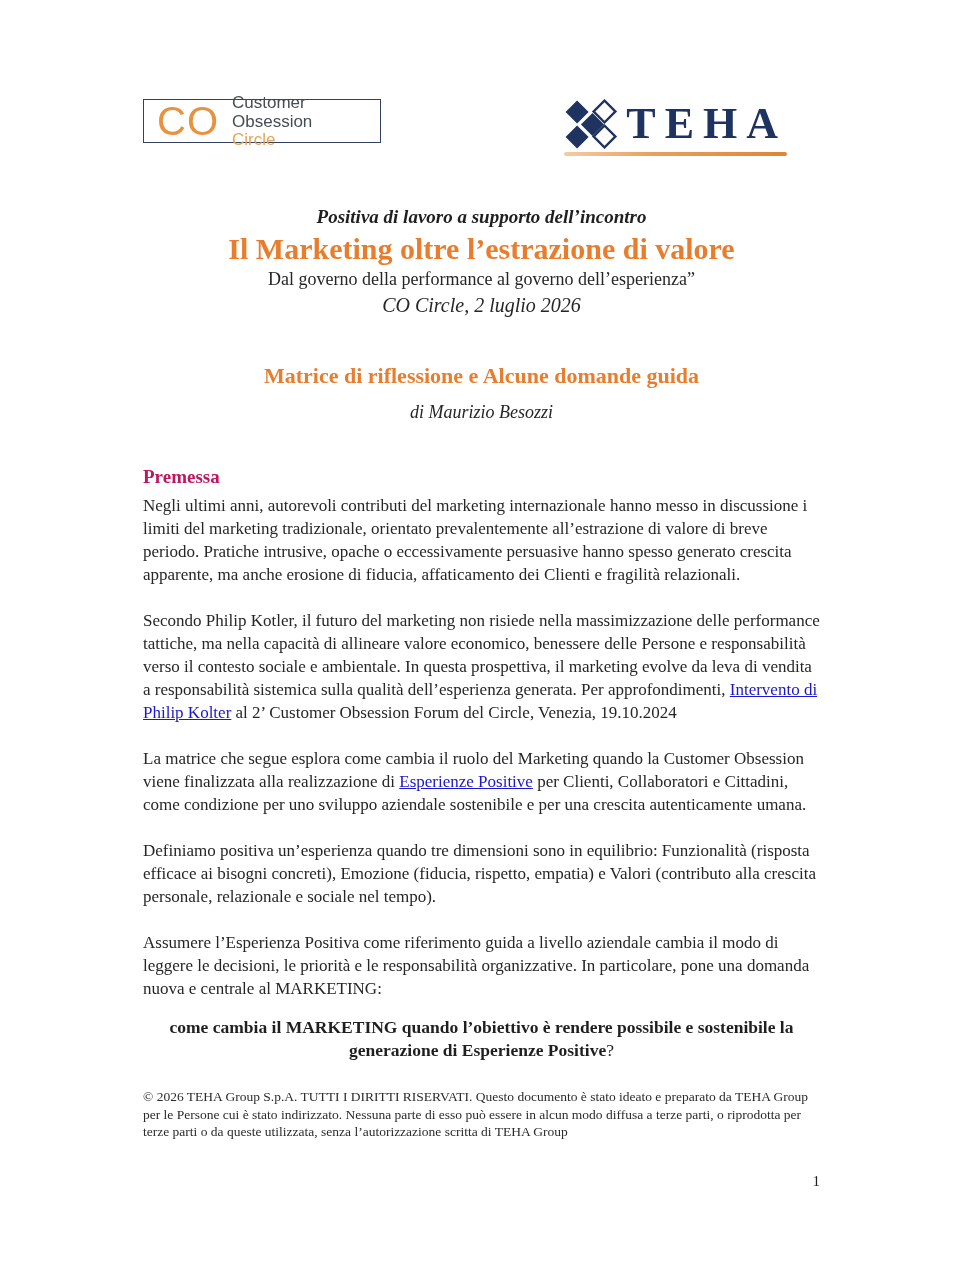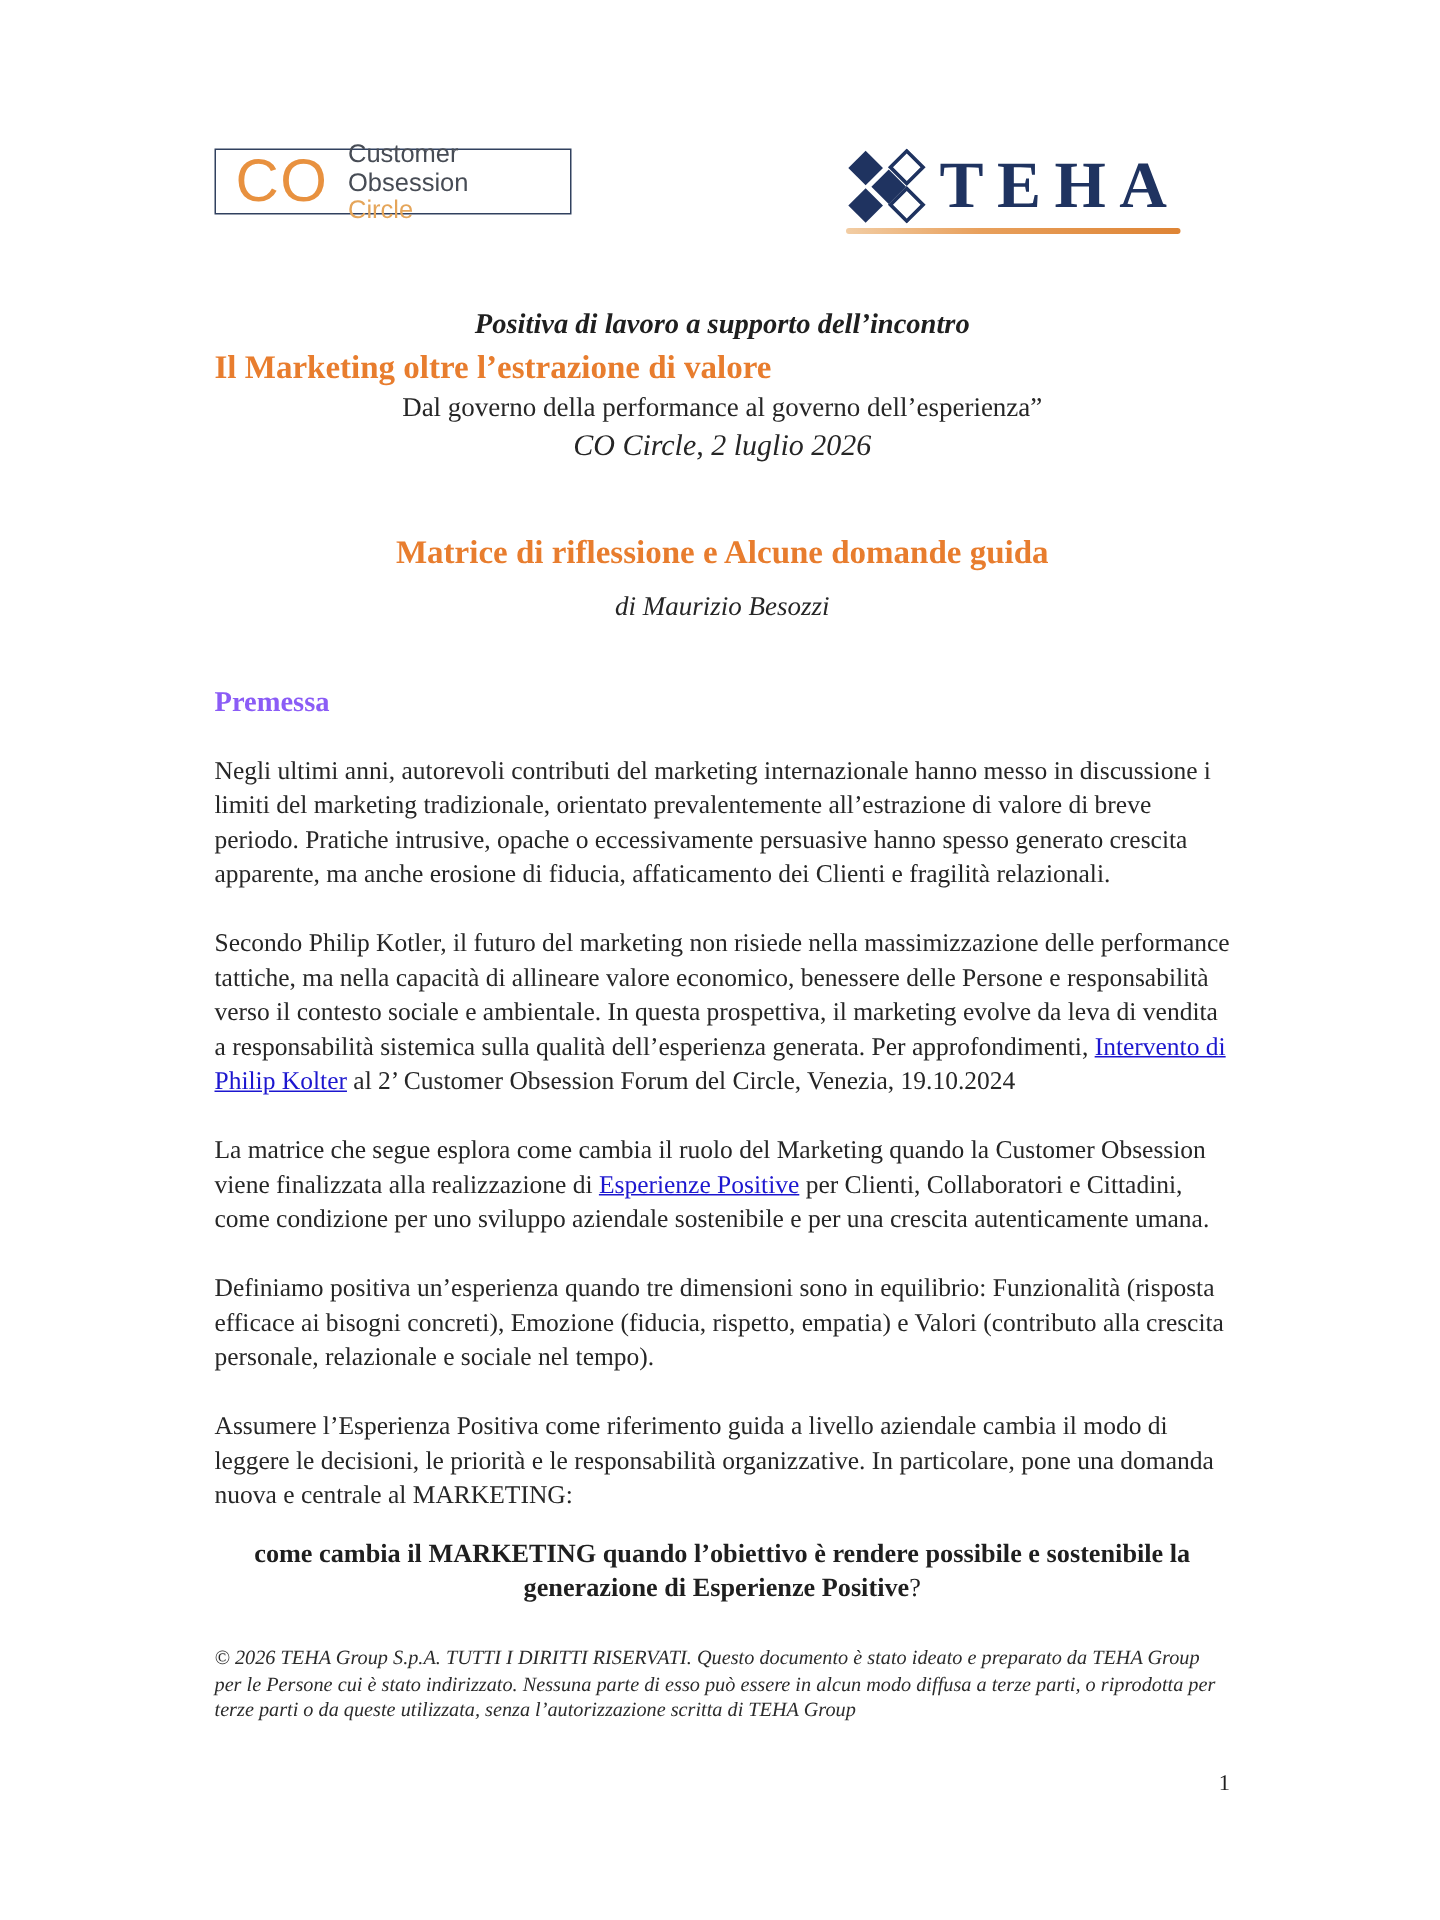--- a/index.html
+++ b/index.html
@@ -66,55 +66,55 @@
     margin-top: 3px;
     background: linear-gradient(to right, #f2cda4, #e8a05c 40%, #de8435);
     border-radius: 2px;
   }
   
   .kicker {
     font-size: 19px; font-weight: bold; font-style: italic;
     text-align: center; color: #1f1f1f;
   }
   .main-title {
-    font-size: 22px; font-weight: bold; color: #e87d2e;
-    text-align: left; margin: 4px 0 3px;
+    font-size: 30px; font-weight: bold; color: #e87d2e;
+    text-align: center; margin: 4px 0 3px;
   }
   .subtitle { font-size: 18px; text-align: center; margin: 2px 0; }
   .event { font-size: 20px; font-style: italic; text-align: center; margin: 4px 0 46px; }
   .section-title {
     font-size: 22px; font-weight: bold; color: #e87d2e;
     text-align: center; margin: 0 0 13px;
   }
   .author { font-size: 18px; font-style: italic; text-align: center; margin: 0 0 43px; }
   
   .premessa-heading {
-    font-size: 19px; font-weight: bold; color: #8b5cf6;
-    margin: 0 0 22px;
+    font-size: 19px; font-weight: bold; color: #be185d;
+    margin: 0 0 6px;
   }
   p.body-par {
     font-size: 17px;
     line-height: 23px;
     margin: 0 0 23px;
     text-align: left;
   }
   p.body-par.last { margin-bottom: 16px; }
   .doc-link {
     color: #1c16cf;
     text-decoration: underline;
     cursor: pointer;
   }
   .question {
     font-size: 17.5px; font-weight: bold; text-align: center;
     line-height: 23px; margin: 0; color: #1f1f1f;
   }
   .question .qmark { font-weight: normal; }
   
   .copyright {
-    font-size: 13.5px; font-style: italic; line-height: 17.5px;
+    font-size: 13.5px; line-height: 17.5px;
     margin-top: 26px; color: #2b2b2b;
   }
   .page-number {
     text-align: right; font-size: 15px; margin-top: 32px; color: #1f1f1f;
   }
 </style>
 </head>
 <body>
 
 <div class="page">

